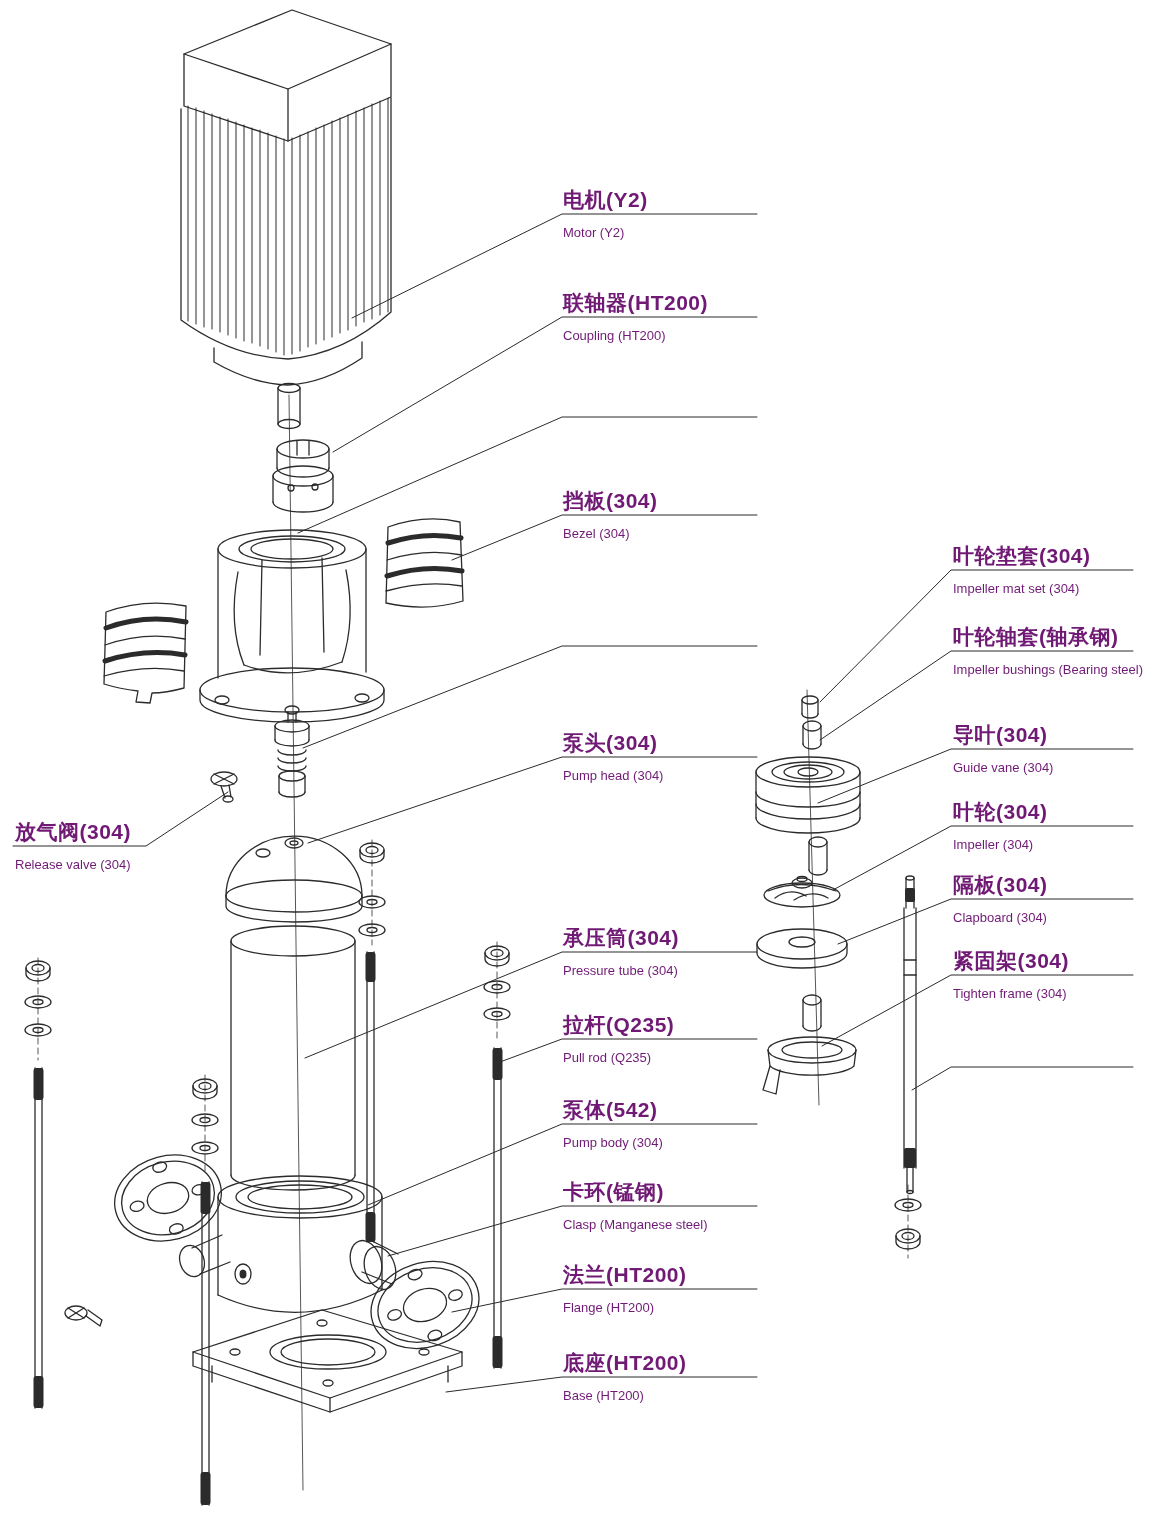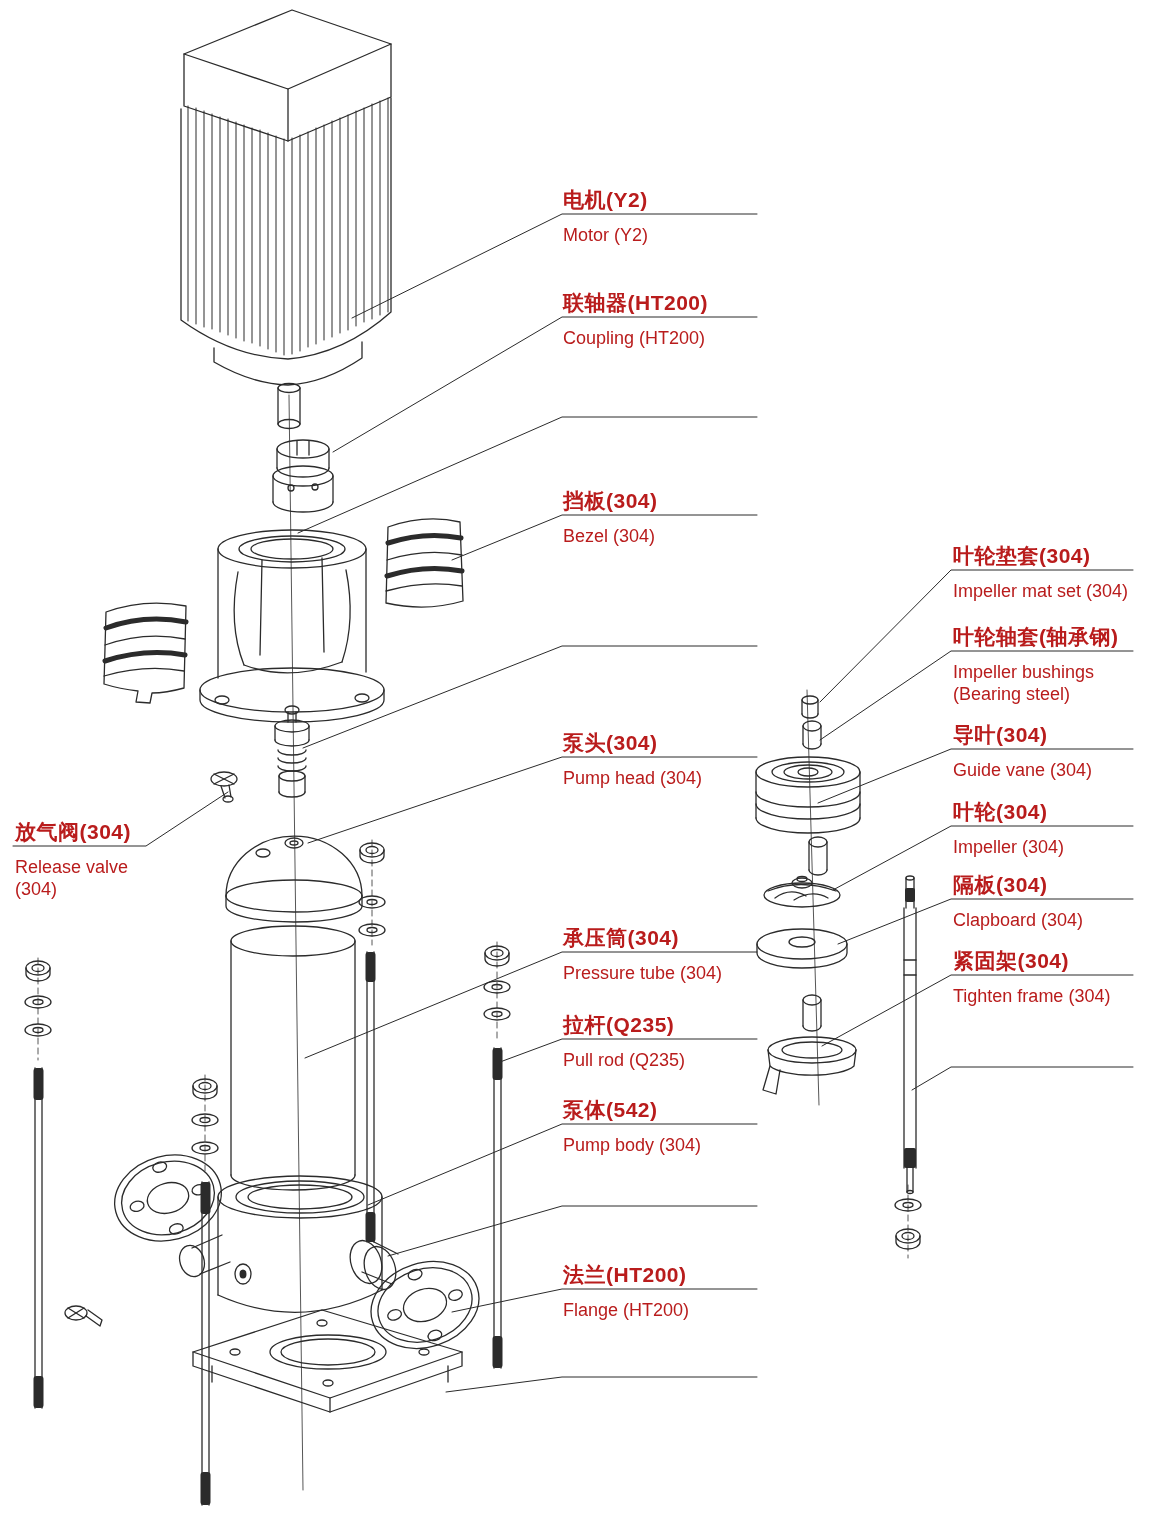--- a/index.html
+++ b/index.html
@@ -1,21 +1,21 @@
 <!DOCTYPE html>
 <html><head>
 <meta charset="utf-8">
 <style>
   html,body{margin:0;padding:0;background:#ffffff;}
   .stage{position:relative;width:1171px;height:1525px;background:#ffffff;
-         font-family:"Liberation Sans",sans-serif;color:#b91c1c;overflow:hidden;}
+         font-family:"Liberation Sans",sans-serif;color:#701a75;overflow:hidden;}
   svg.drawing{position:absolute;left:0;top:0;}
   .label{position:absolute;}
   .label .zh{font-size:21px;font-weight:700;letter-spacing:.5px;white-space:nowrap;}
-  .label .en{font-size:18px;font-weight:400;margin-top:11px;line-height:1.22;}
+  .label .en{font-size:13px;font-weight:400;margin-top:11px;line-height:1.22;}
   .w-left{width:205px;}
   .w-right{width:195px;}
   .w-valve{width:150px;}
 </style>
 </head>
 <body>
 
 <div class="stage">
 
 <svg class="drawing" width="1171" height="1525" viewBox="0 0 1171 1525">
@@ -381,26 +381,34 @@
 <div class="label w-left" style="left:563px;top:1011px">
   <div class="zh">拉杆(Q235)</div>
   <div class="en">Pull rod (Q235)</div>
 </div>
 
 <div class="label w-left" style="left:563px;top:1096px">
   <div class="zh">泵体(542)</div>
   <div class="en">Pump body (304)</div>
 </div>
 
+<div class="label w-left" style="left:563px;top:1178px">
+  <div class="zh">卡环(锰钢)</div>
+  <div class="en">Clasp (Manganese steel)</div>
+</div>
 
 <div class="label w-left" style="left:563px;top:1261px">
   <div class="zh">法兰(HT200)</div>
   <div class="en">Flange (HT200)</div>
 </div>
 
+<div class="label w-left" style="left:563px;top:1349px">
+  <div class="zh">底座(HT200)</div>
+  <div class="en">Base (HT200)</div>
+</div>
 
 <div class="label w-right" style="left:953px;top:542px">
   <div class="zh">叶轮垫套(304)</div>
   <div class="en">Impeller mat set (304)</div>
 </div>
 
 <div class="label w-right" style="left:953px;top:623px">
   <div class="zh">叶轮轴套(轴承钢)</div>
   <div class="en">Impeller bushings (Bearing steel)</div>
 </div>

